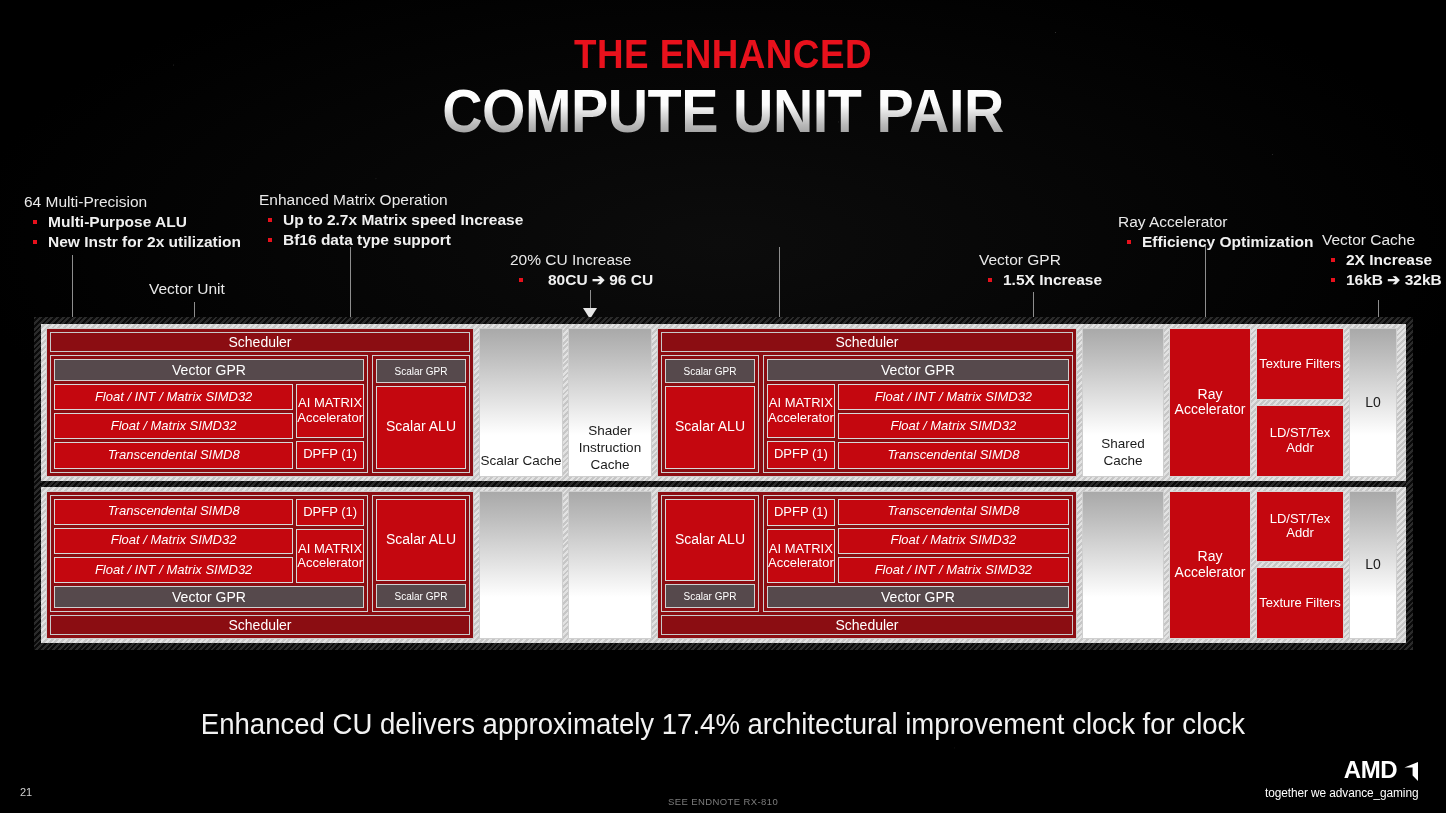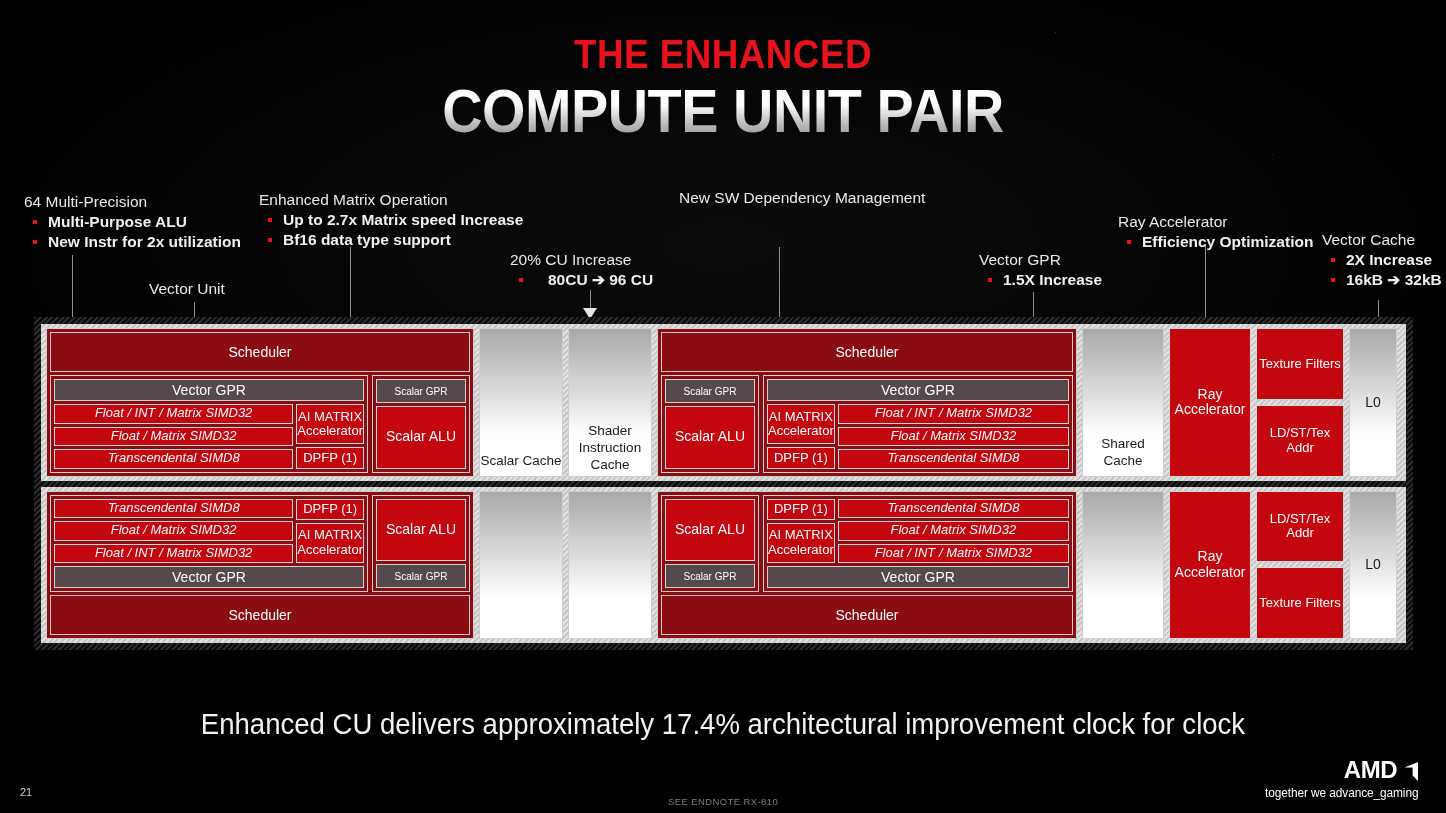--- a/index.html
+++ b/index.html
@@ -125,21 +125,21 @@
     border:1px solid #cfcfcf;
     display:flex; align-items:center; justify-content:center;
     color:#1b1b1b; font-size:13.5px; text-align:center; line-height:1.25;
   }
 
   
   .cu {
     flex:0 0 auto; display:flex; flex-direction:column;
     background:#8B0D12; border:1px solid #cfcfcf; gap:3px; padding:3px;
   }
-  .cu-sched { height:40px; }
+  .cu-sched { height:20px; }
   .cu-body { flex:1; display:flex; gap:4px; }
   .vec-col { flex:1; display:flex; flex-direction:column; gap:3px; background:#8B0D12; border:1px solid #cfcfcf; padding:3px; }
   .scal-col { flex:0 0 100px; display:flex; flex-direction:column; gap:3px; background:#8B0D12; border:1px solid #cfcfcf; padding:3px; }
   .simd-row { flex:1; display:flex; gap:3px; }
   .simd { flex:1;font-style:italic; }
   .gpr-bar { flex:0 0 22px; }
   .scal-gpr { flex:0 0 24px; font-size:10px; }
   .scal-alu { flex:1; font-size:14px; }
   .ray { flex:0 0 82px; font-size:14px; }
   .texcol { flex:0 0 88px; display:flex; flex-direction:column; gap:5px; }
@@ -188,21 +188,20 @@
   </div>
 
   <div class="callout" style="left:510px; top:250px;">
     <div class="head">20% CU Increase</div>
     <ul>
       <li style="padding-left:38px;">80CU ➔ 96 CU</li>
     </ul>
   </div>
 
   <div class="callout" style="left:679px; top:188px;">
-    <div class="head">New SW Dependency Management</div>
   </div>
 
   <div class="callout" style="left:979px; top:250px;">
     <div class="head">Vector GPR</div>
     <ul>
       <li>1.5X Increase</li>
     </ul>
   </div>
 
   <div class="callout" style="left:1118px; top:212px;">

